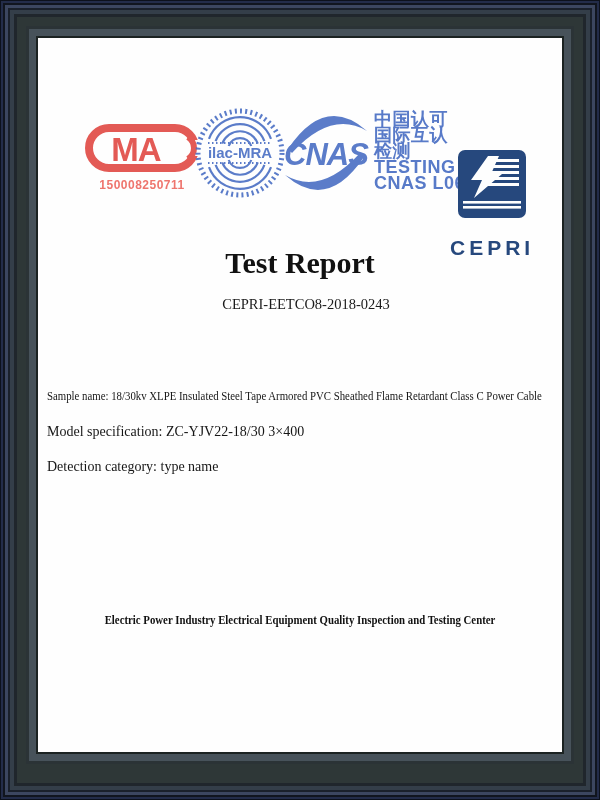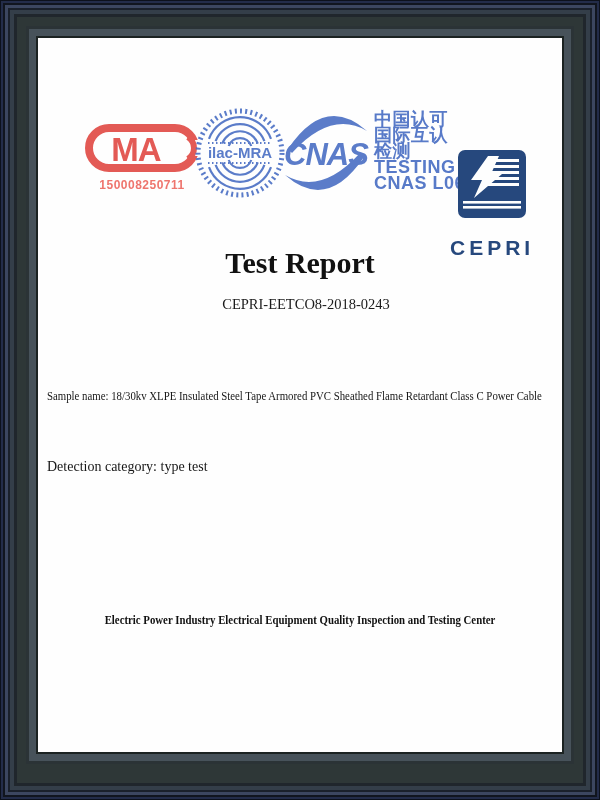--- a/index.html
+++ b/index.html
@@ -178,18 +178,19 @@
           <polygon points="30,6 41,6 33,24 44,24 16,48 24,30 13,30"></polygon>
         </g>
       </svg>
       <div class="cepri-word">CEPRI</div>
     </div>
 
     <h1 class="title">Test Report</h1>
     <div class="report-number">CEPRI-EETCO8-2018-0243</div>
 
     <div class="field-line field-sample">Sample name: 18/30kv XLPE Insulated Steel Tape Armored PVC Sheathed Flame Retardant Class C Power Cable</div>
-    <div class="field-line field-detection">Detection category: type test</div>
+    <div class="field-line field-model">Model specification: ZC-YJV22-18/30 3×400</div>
+    <div class="field-line field-detection">Detection category: type name</div>
 
     <div class="footer-org">Electric Power Industry Electrical Equipment Quality Inspection and Testing Center</div>
 
   </div>
 </div>
 
 </body></html>

